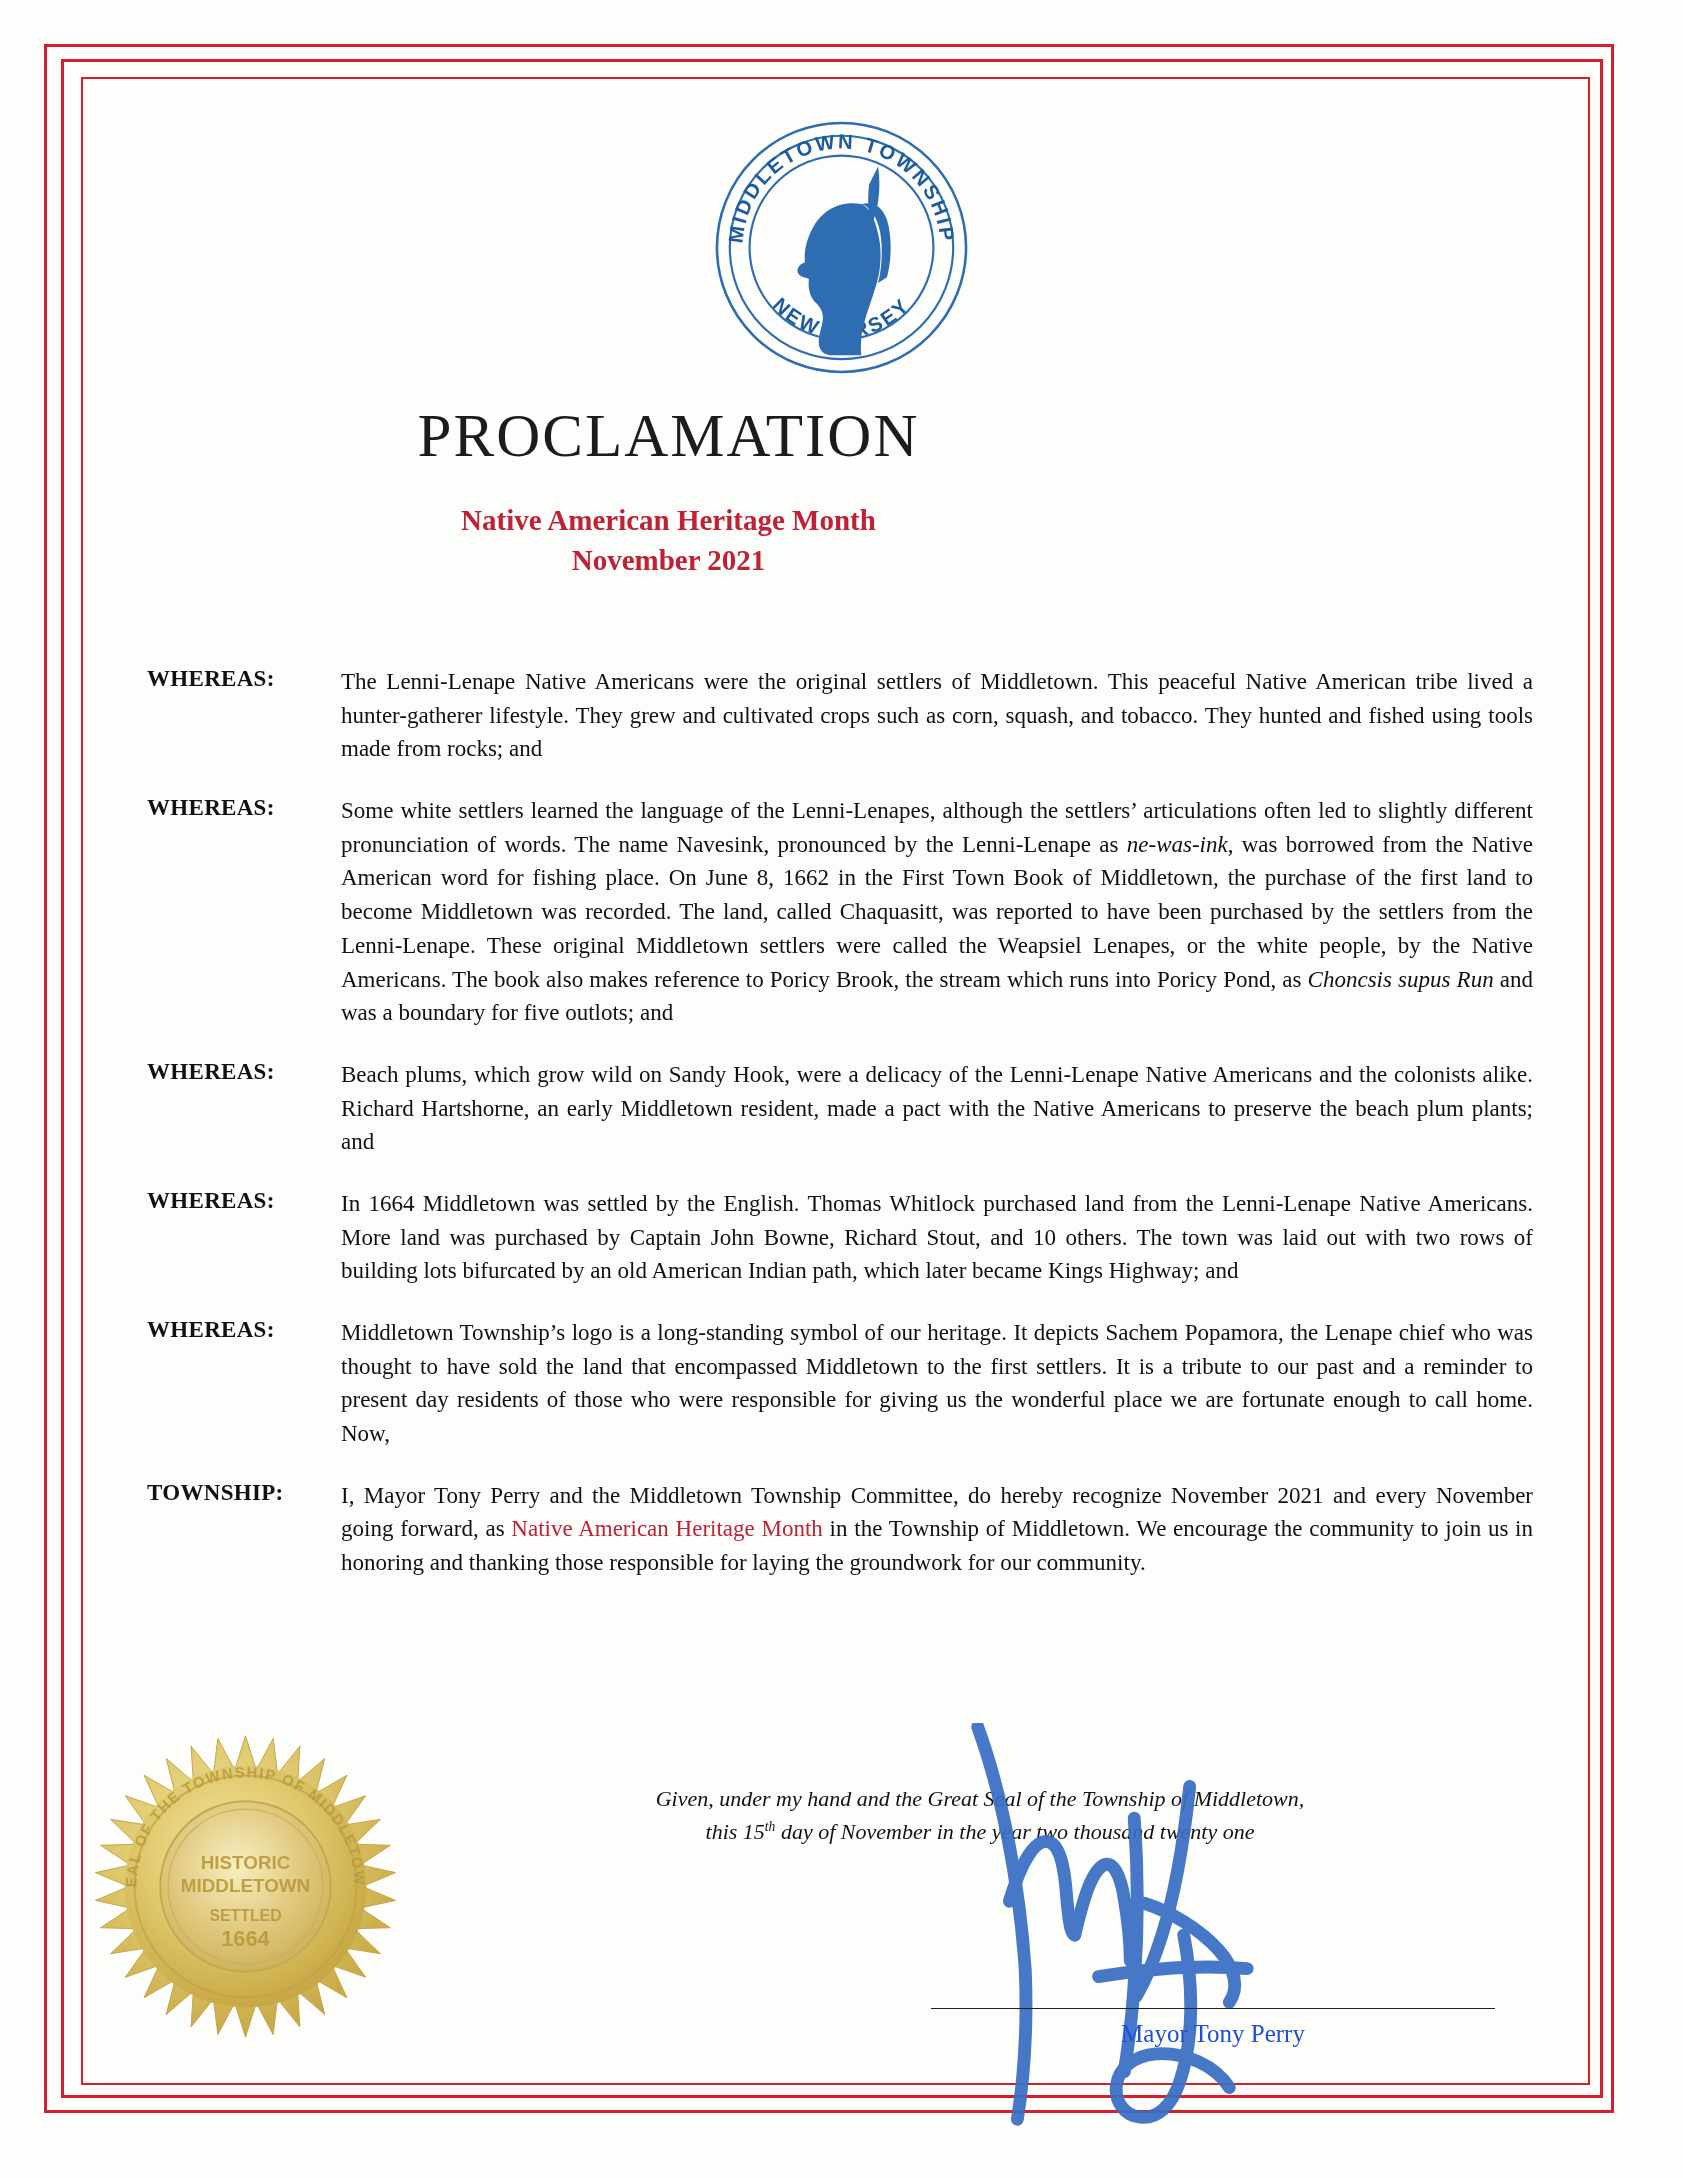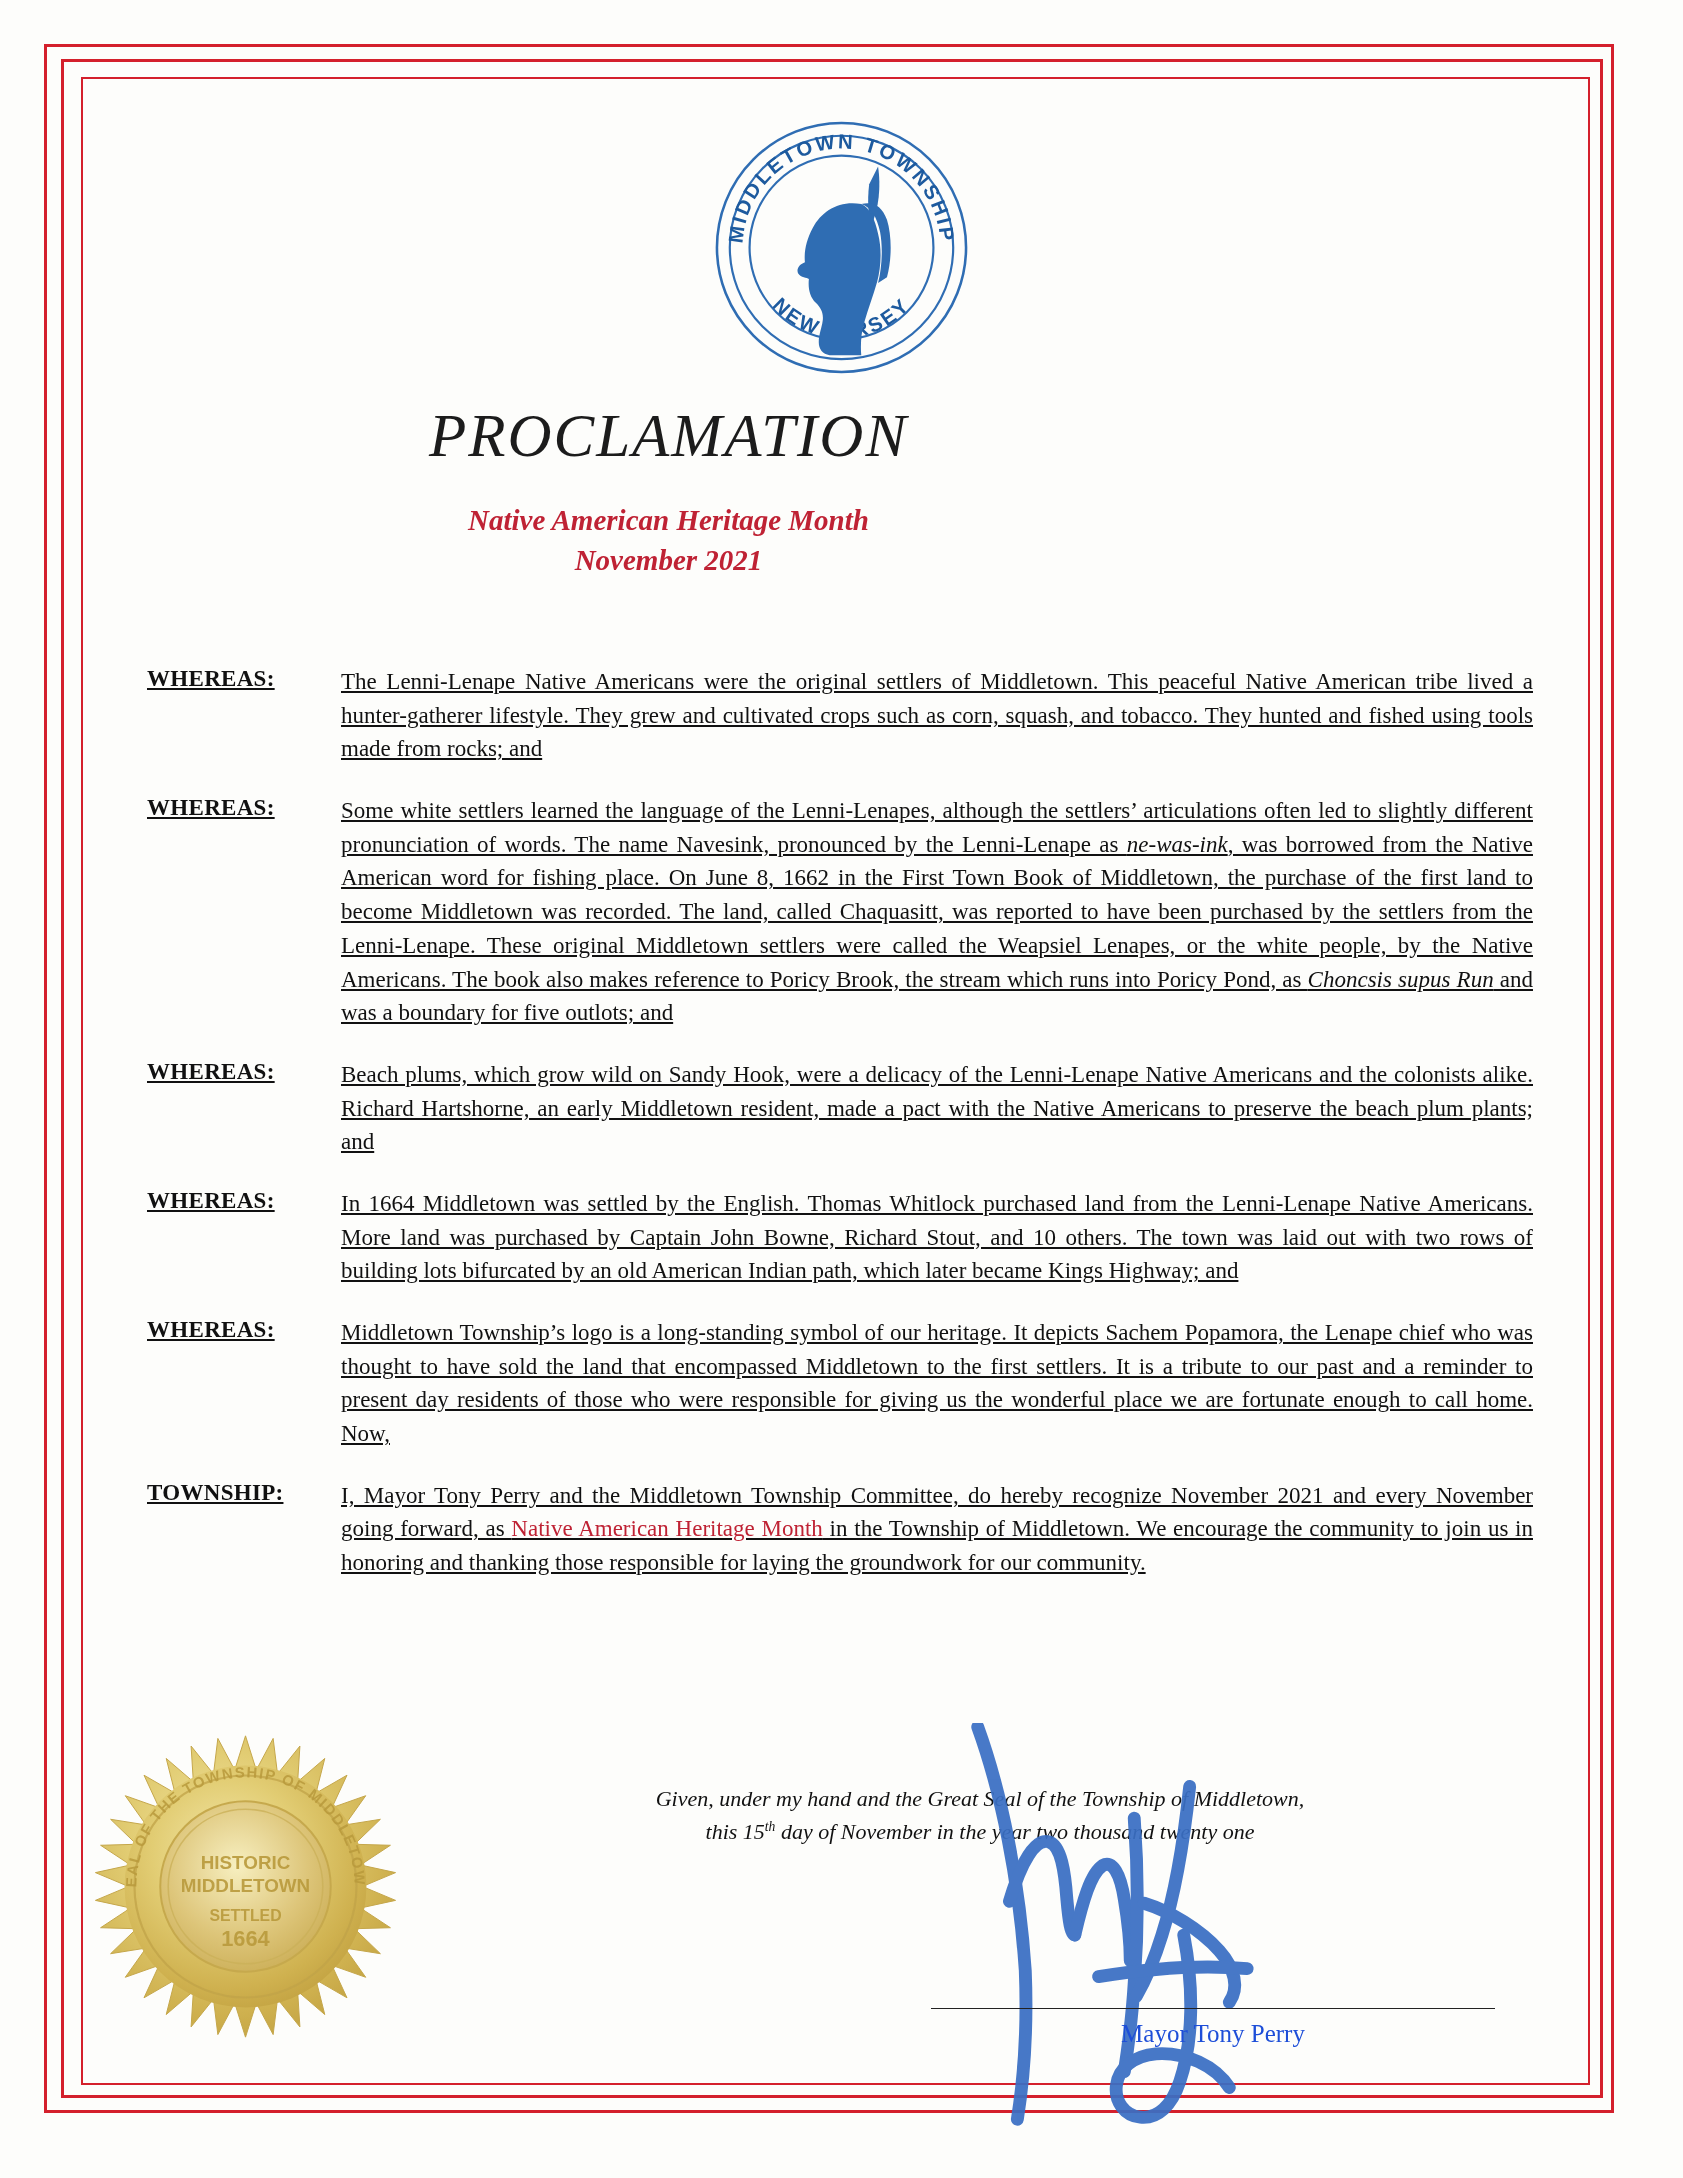--- a/index.html
+++ b/index.html
@@ -56,21 +56,20 @@
     text-align: center;
   }
   .logo-svg { display: inline-block; }
 
   
   .title-block {
     position: absolute;
     left: 0; top: 404px;
     width: 1337px;
     text-align: center;
-    font-style: italic;
   }
   .proclamation {
     font-family: "Liberation Serif", "DejaVu Serif", serif;
     font-size: 61px;
     letter-spacing: 2px;
     font-variant: small-caps;
     color: #1c1c1c;
     line-height: 1.05;
     margin: 0;
     font-weight: 400;
@@ -96,21 +95,20 @@
   .body-block {
     position: absolute;
     left: 147px;
     top: 665px;
     width: 1386px;
   }
   .clause {
     display: flex;
     align-items: flex-start;
     margin-bottom: 28px;
-    text-decoration: underline;
   }
   .clause-label {
     width: 194px;
     flex: 0 0 194px;
     font-weight: bold;
     font-size: 23px;
     letter-spacing: 0.3px;
     padding-top: 1px;
     white-space: nowrap;
   }

